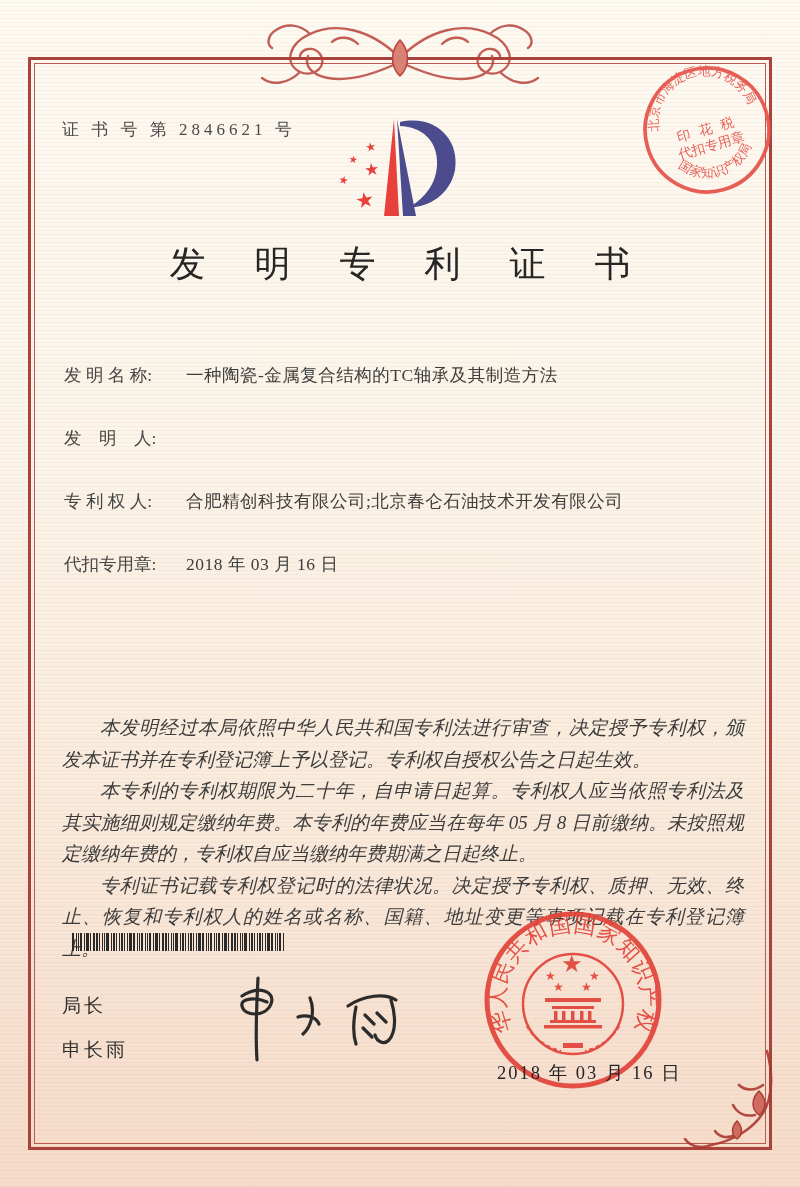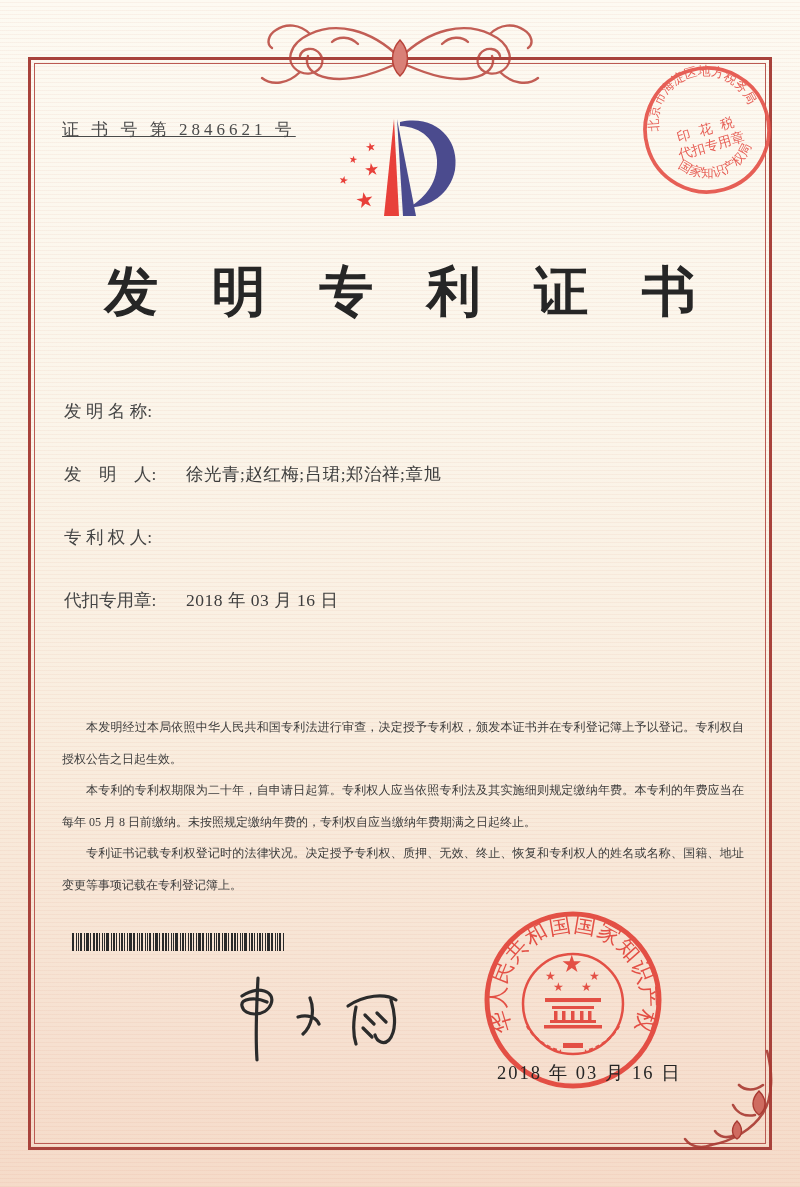--- a/index.html
+++ b/index.html
@@ -11,31 +11,31 @@
   }
   .tint-overlay{
     position:absolute;inset:0;pointer-events:none;z-index:1;
     background:repeating-linear-gradient(0deg,rgba(206,116,88,0.07) 0 1px,rgba(255,255,255,0) 1px 4px);
   }
   .frame{position:absolute;left:28px;top:57px;right:28px;bottom:37px;border:3px solid #a8423b;z-index:2;}
   .frame::after{content:"";position:absolute;inset:3px;border:1px solid #bb5a52;}
   .ornament{position:absolute;z-index:3;}
   .top-ornament{left:240px;top:8px;}
   .corner-ornament{right:20px;bottom:27px;}
-  .cert-no{position:absolute;left:62px;top:118px;z-index:4;font-size:17px;letter-spacing:4px;color:#4a4a4a;text-decoration:underline;}
+  .cert-no{position:absolute;left:62px;top:118px;z-index:4;font-size:17px;letter-spacing:4px;color:#4a4a4a;}
   .logo{position:absolute;left:328px;top:94px;z-index:4;}
   .tax-stamp{position:absolute;left:632px;top:55px;z-index:4;transform:rotate(-16deg);opacity:.92;}
-  .title{position:absolute;left:0;right:0;top:240px;z-index:4;margin:16px;text-align:center;
-    font-size:54px;font-weight:bold;color:#262626;letter-spacing:20px;text-indent:20px;}
-  .fields{position:absolute;left:64px;right:55px;top:362px;z-index:4;margin-top:36px;}
+  .title{position:absolute;left:0;right:0;top:240px;z-index:4;margin:0;text-align:center;
+    font-size:36px;font-weight:normal;color:#262626;letter-spacing:20px;text-indent:20px;}
+  .fields{position:absolute;left:64px;right:55px;top:362px;z-index:4;}
   .field-row{display:flex;align-items:baseline;line-height:27px;margin-bottom:36px;font-size:17.5px;}
   .field-label{flex:0 0 122px;color:#454545;white-space:nowrap;}
   .field-value{color:#3d3d3d;letter-spacing:.5px;}
   .body-text{position:absolute;left:62px;right:56px;top:712px;z-index:4;}
-  .body-text p{margin:0;text-indent:2em;font-size:12px;line-height:31.5px;color:#3c3c3c;text-align:justify;}
+  .body-text p{margin:0;text-indent:2em;font-size:19px;line-height:31.5px;color:#3c3c3c;text-align:justify;font-style:italic;}
   .barcode{position:absolute;left:70px;top:933px;z-index:4;}
   .officer{position:absolute;left:62px;top:993px;z-index:5;color:#2f2f2f;}
   .officer .o-title{font-size:19px;letter-spacing:3px;}
   .officer .o-name{font-size:19px;letter-spacing:3px;margin-top:18px;}
   .signature{position:absolute;left:198px;top:972px;z-index:5;}
   .big-seal{position:absolute;left:481px;top:908px;z-index:4;opacity:.93;}
   .seal-date{position:absolute;left:497px;top:1060px;z-index:6;font-size:18.5px;letter-spacing:2px;color:#252525;}
   svg text{font-family:"Liberation Serif","DejaVu Serif",serif;}
 </style>
 </head>
@@ -105,27 +105,28 @@
     <text font-size="13.5" fill="#e5534a">
       <textPath href="#taxBottom" startOffset="50%" text-anchor="middle">国家知识产权局</textPath>
     </text>
   </svg>
 
   <h1 class="title">发 明 专 利 证 书</h1>
 
   <div class="fields">
     <div class="field-row">
       <span class="field-label">发 明 名 称:</span>
+      <span class="field-value">一种陶瓷-金属复合结构的TC轴承及其制造方法</span>
     </div>
     <div class="field-row">
       <span class="field-label">发　明　人:</span>
-      <span class="field-value">徐光青;赵红梅;吕珺;郑治祥;章旭</span>
     </div>
     <div class="field-row">
       <span class="field-label">专 利 权 人:</span>
+      <span class="field-value">合肥精创科技有限公司;北京春仑石油技术开发有限公司</span>
     </div>
     <div class="field-row">
       <span class="field-label">代扣专用章:</span>
       <span class="field-value">2018 年 03 月 16 日</span>
     </div>
   </div>
 
   <div class="body-text">
     <p>本发明经过本局依照中华人民共和国专利法进行审查，决定授予专利权，颁发本证书并在专利登记簿上予以登记。专利权自授权公告之日起生效。</p>
     <p>本专利的专利权期限为二十年，自申请日起算。专利权人应当依照专利法及其实施细则规定缴纳年费。本专利的年费应当在每年 05 月 8 日前缴纳。未按照规定缴纳年费的，专利权自应当缴纳年费期满之日起终止。</p>
@@ -204,20 +205,24 @@
         <rect x="195" y="0" width="1" height="18" fill="#2a2a2a"></rect>
         <rect x="197" y="0" width="3" height="18" fill="#2a2a2a"></rect>
         <rect x="201" y="0" width="2" height="18" fill="#2a2a2a"></rect>
         <rect x="205" y="0" width="1" height="18" fill="#2a2a2a"></rect>
         <rect x="207" y="0" width="1" height="18" fill="#2a2a2a"></rect>
         <rect x="209" y="0" width="2" height="18" fill="#2a2a2a"></rect>
         <rect x="213" y="0" width="1" height="18" fill="#2a2a2a"></rect>
       </svg>
   </div>
 
+  <div class="officer">
+    <div class="o-title">局长</div>
+    <div class="o-name">申长雨</div>
+  </div>
 
   <svg class="signature" width="225" height="95" viewBox="0 0 225 95">
     <g stroke="#2b2b2b" stroke-width="3.2" fill="none" stroke-linecap="round" stroke-linejoin="round">
       <path d="M60,6 C59,28 57,58 59,88"></path>
       <path d="M44,24 C60,13 78,19 73,32 C68,45 46,45 44,34 C42,26 58,25 69,30"></path>
       <path d="M112,26 C117,38 114,54 105,62"></path>
       <path d="M100,45 C109,42 118,45 121,52"></path>
       <path d="M150,34 C166,23 187,21 198,28"></path>
       <path d="M158,35 C155,50 155,63 158,72"></path>
       <path d="M193,28 C198,44 198,60 191,68 C186,73 179,70 177,63"></path>

